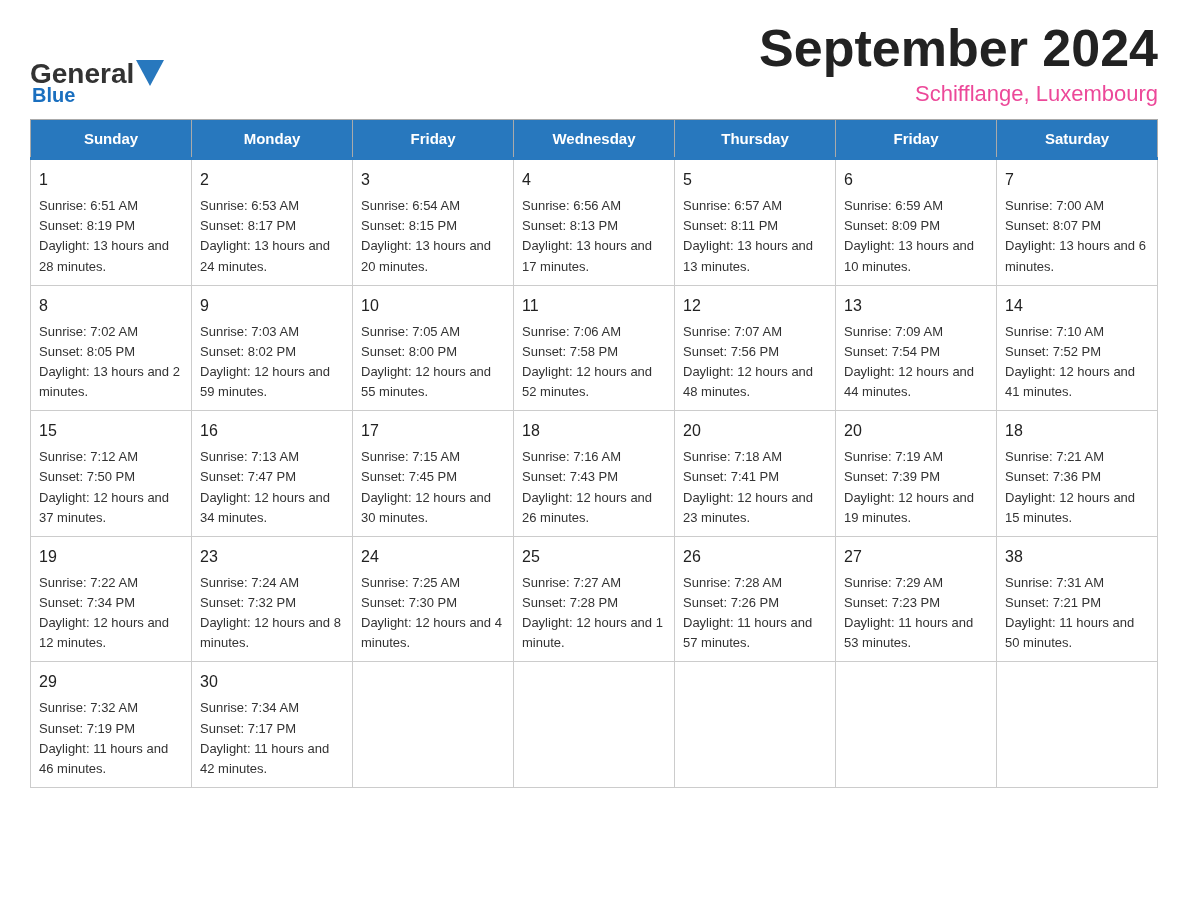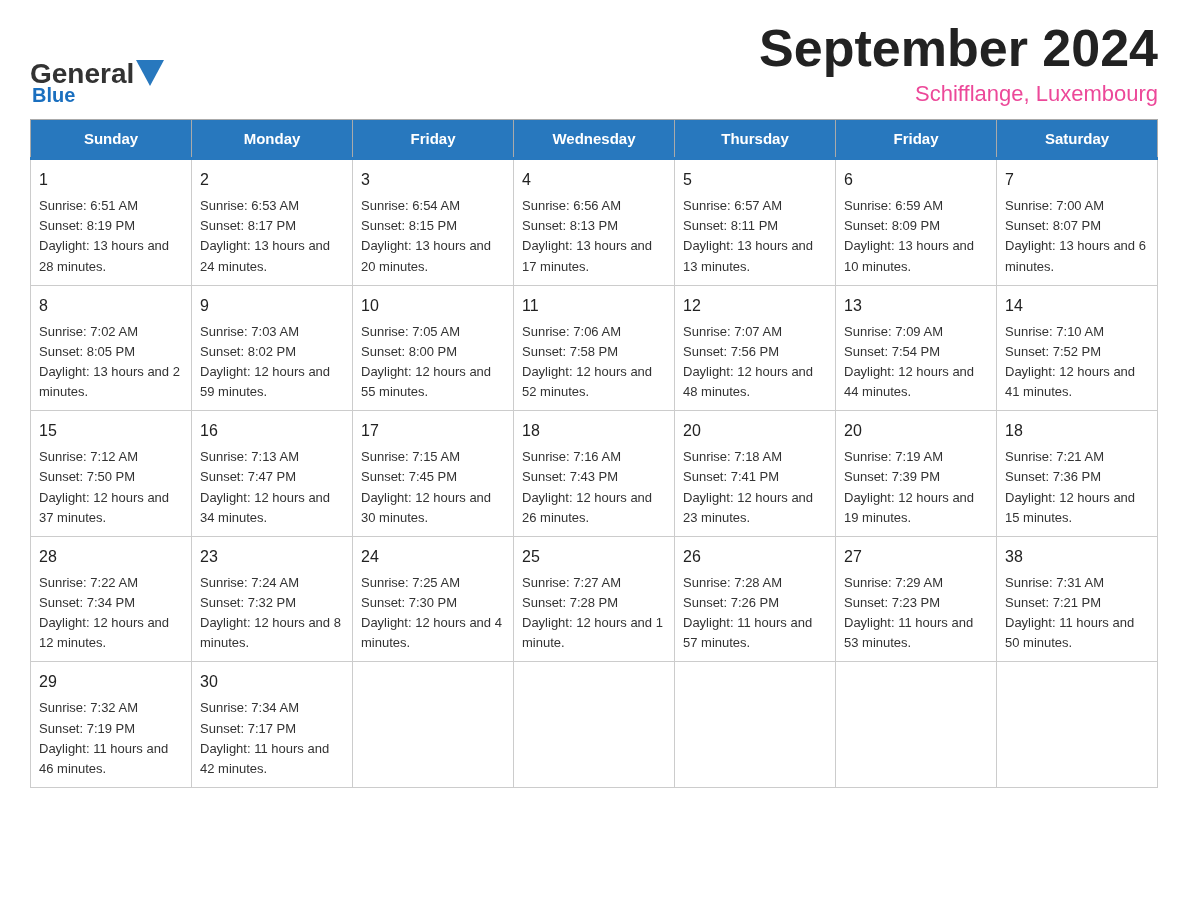--- a/index.html
+++ b/index.html
@@ -210,21 +210,21 @@
           <span class="day-number">20</span>
           <div class="day-info">Sunrise: 7:19 AM<br>Sunset: 7:39 PM<br>Daylight: 12 hours and 19 minutes.</div>
         </td>
         <td>
           <span class="day-number">18</span>
           <div class="day-info">Sunrise: 7:21 AM<br>Sunset: 7:36 PM<br>Daylight: 12 hours and 15 minutes.</div>
         </td>
       </tr>
       <tr>
         <td>
-          <span class="day-number">28</span>
+          <span class="day-number">19</span>
           <div class="day-info">Sunrise: 7:22 AM<br>Sunset: 7:34 PM<br>Daylight: 12 hours and 12 minutes.</div>
         </td>
         <td>
           <span class="day-number">23</span>
           <div class="day-info">Sunrise: 7:24 AM<br>Sunset: 7:32 PM<br>Daylight: 12 hours and 8 minutes.</div>
         </td>
         <td>
           <span class="day-number">24</span>
           <div class="day-info">Sunrise: 7:25 AM<br>Sunset: 7:30 PM<br>Daylight: 12 hours and 4 minutes.</div>
         </td>

